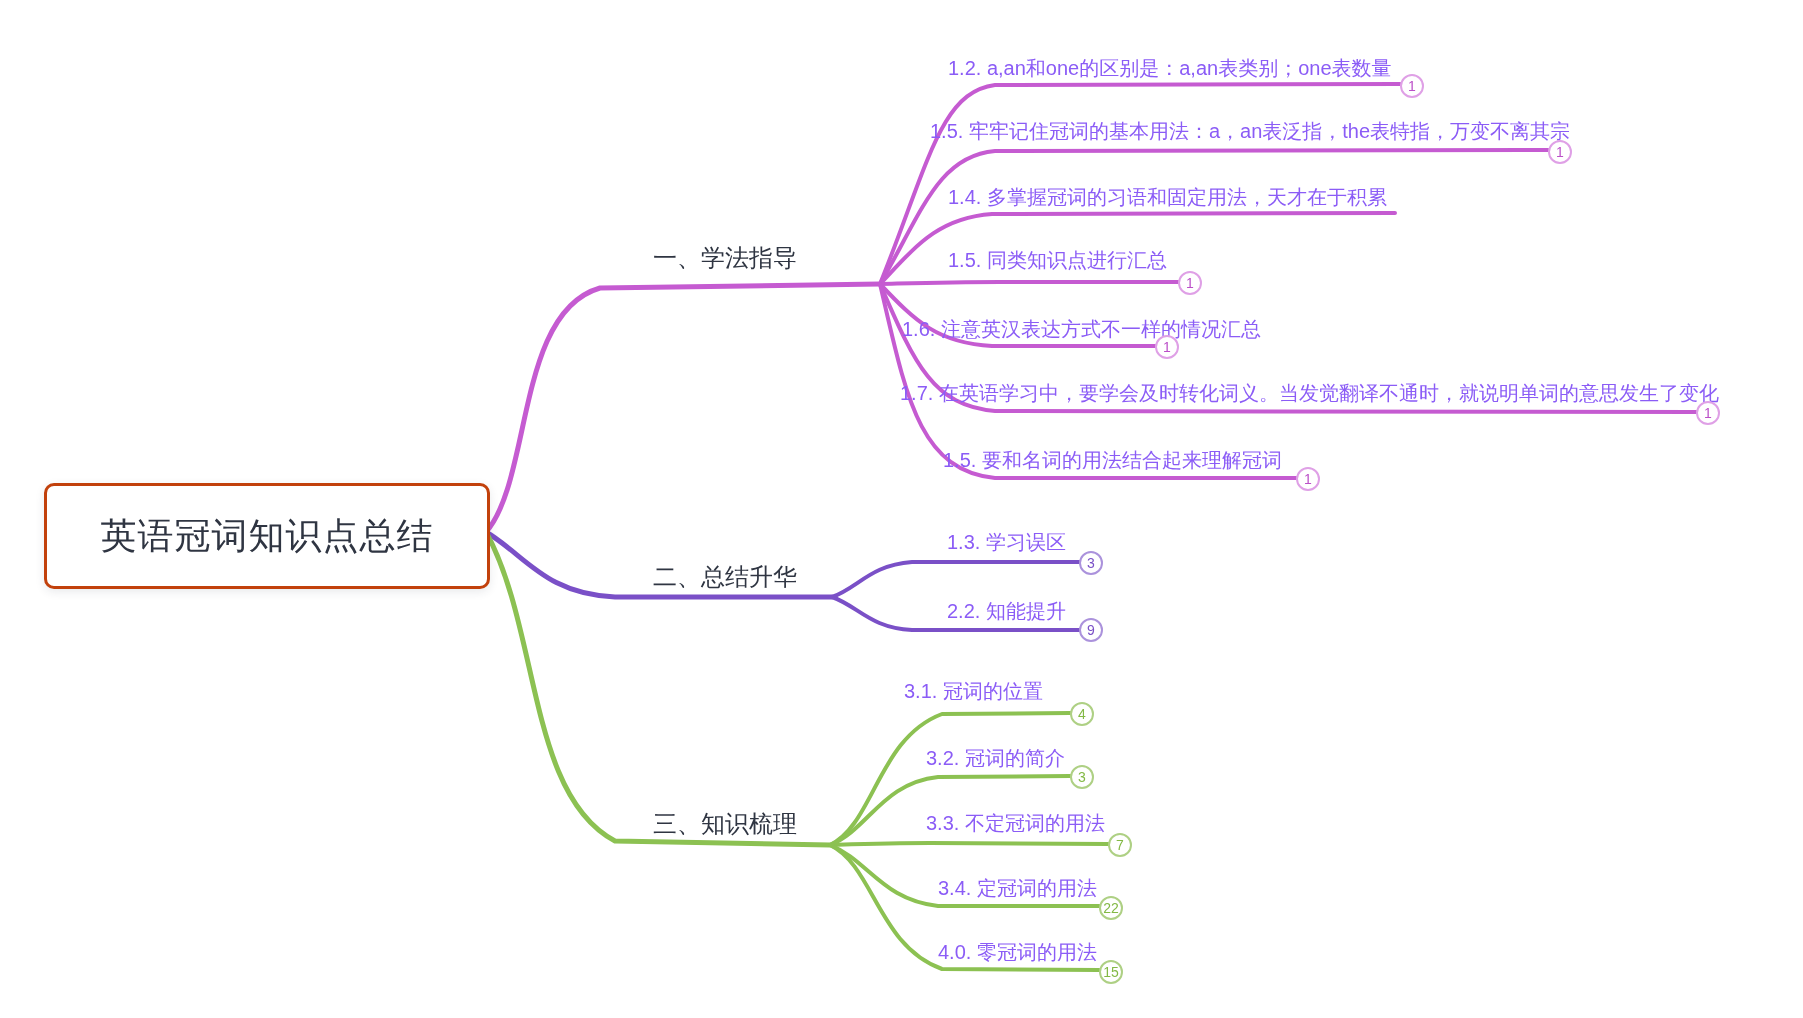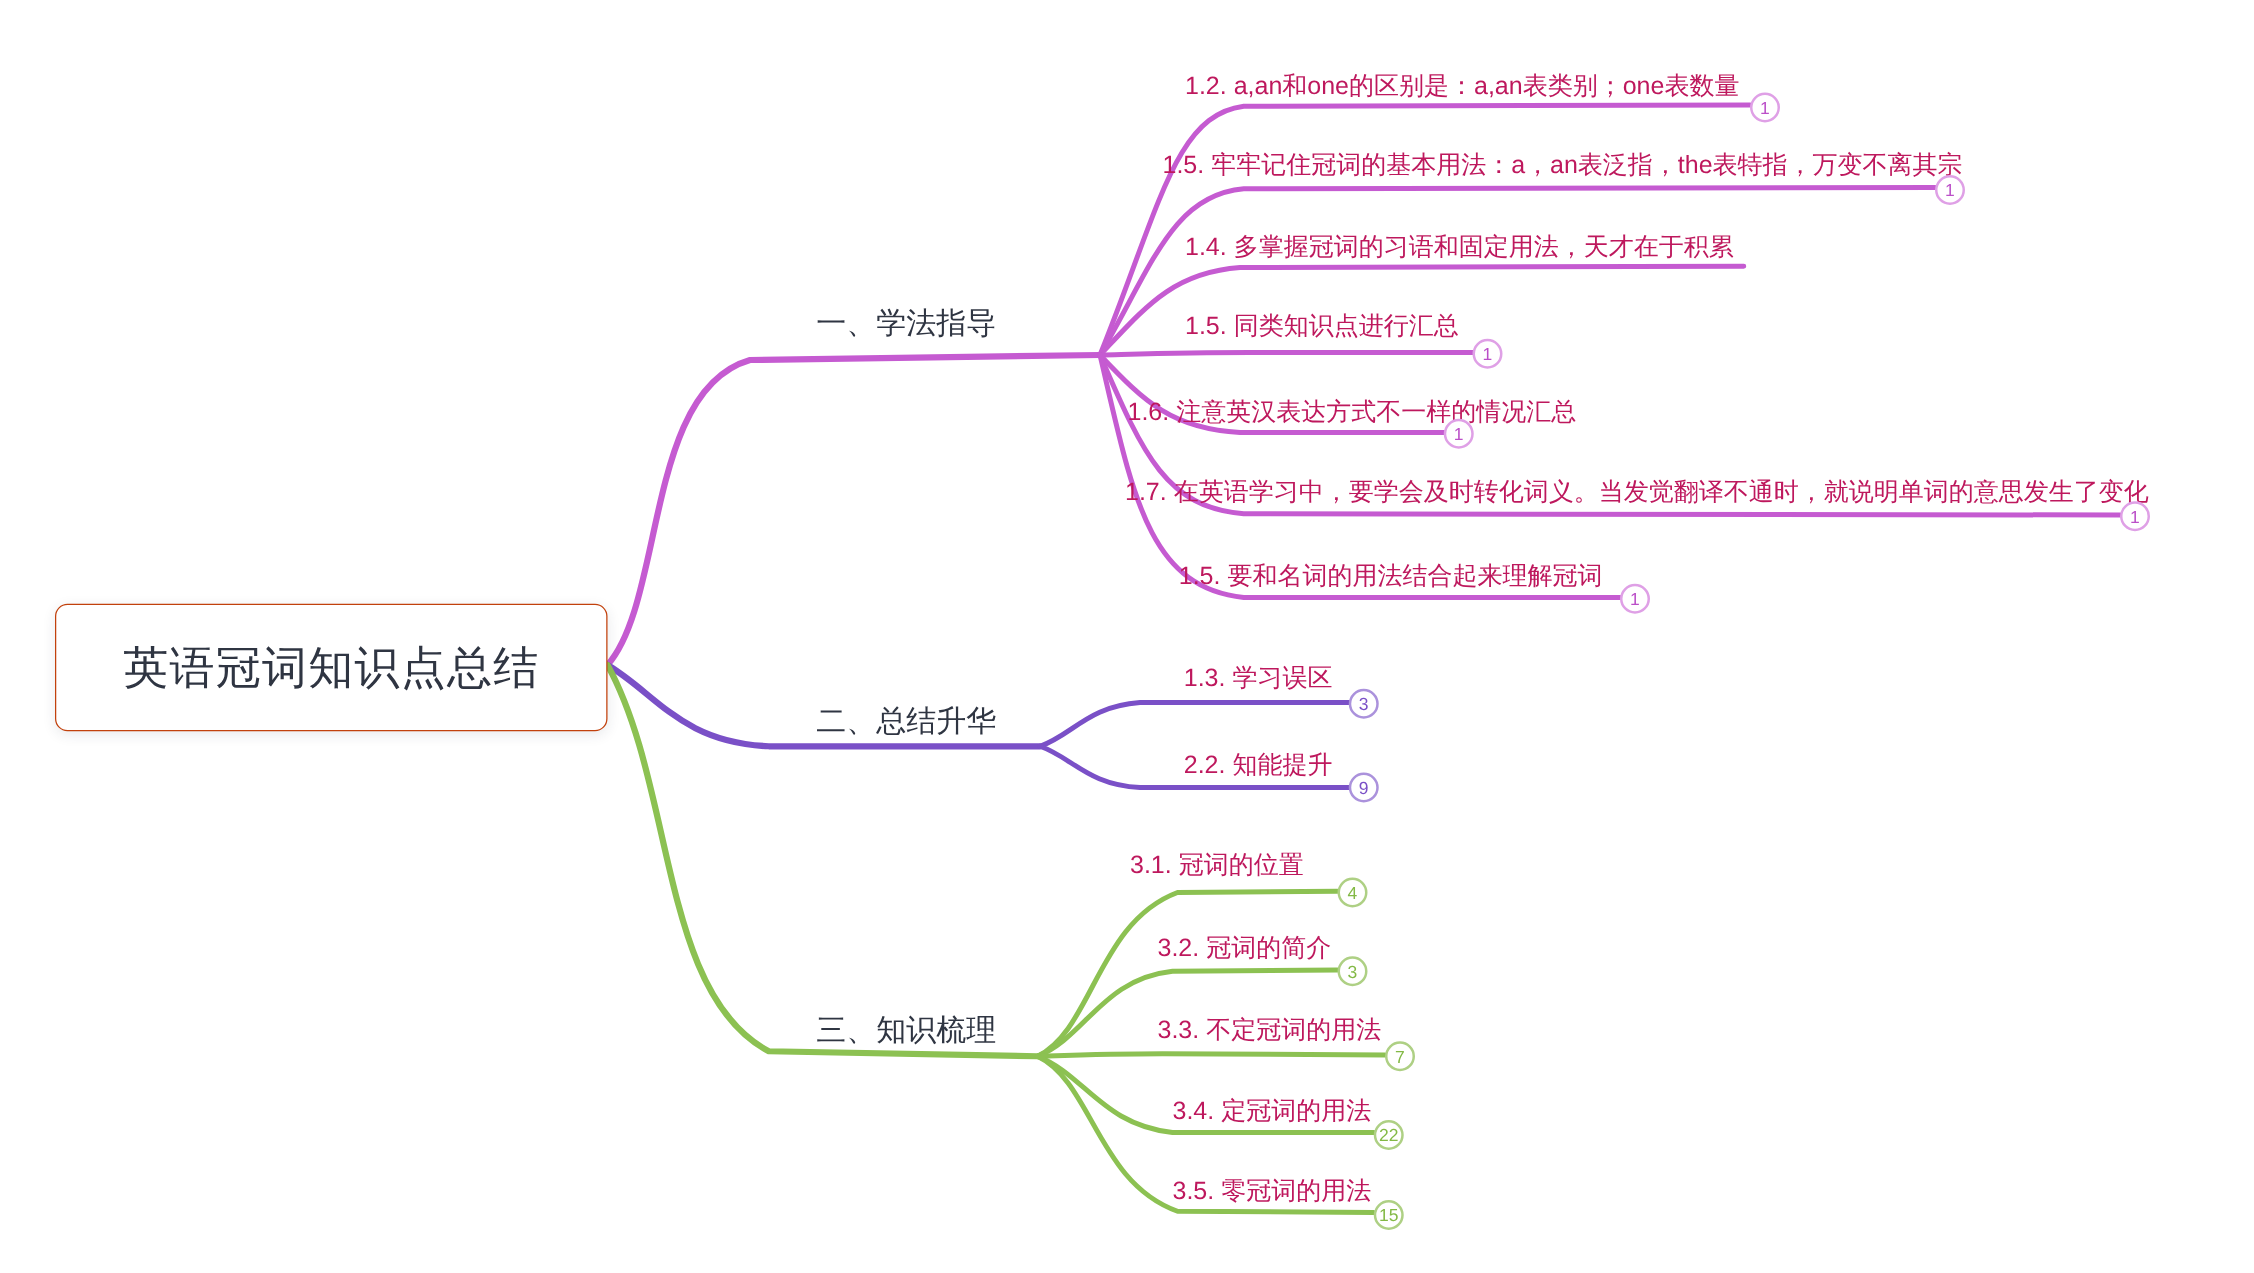--- a/index.html
+++ b/index.html
@@ -10,31 +10,31 @@
   svg.connectors{position:absolute;left:0;top:0;width:1803px;height:1018px;}
   .edge{fill:none;stroke-linecap:round;stroke-linejoin:round;}
   .edge.main{stroke-width:5;}
   .edge.sub{stroke-width:4;}
   .stroke-1{stroke:#c55bd1;}
   .stroke-2{stroke:#7a50c7;}
   .stroke-3{stroke:#8cc152;}
 
   .root-card{
     position:absolute;left:44px;top:483px;width:440px;height:100px;
-    background:#ffffff;border:1px solid #c2410c;border-radius:10px;
+    background:#ffffff;border:3px solid #c2410c;border-radius:10px;
     box-shadow:0 3px 10px rgba(40,50,70,0.10);
     display:flex;align-items:center;justify-content:center;
   }
   .root-title{font-size:36px;font-weight:500;color:#2f3542;white-space:nowrap;letter-spacing:1px;}
 
   .branch-label{
     position:absolute;font-size:24px;font-weight:400;color:#2f3542;white-space:nowrap;
   }
   .topic{
-    position:absolute;font-size:20px;color:#be185d;white-space:nowrap;
+    position:absolute;font-size:20px;color:#8b5cf6;white-space:nowrap;
   }
   .badge{
     position:absolute;width:24px;height:24px;border-radius:50%;
     background:#ffffff;border:2px solid;box-sizing:border-box;
     display:flex;align-items:center;justify-content:center;
     font-size:14px;line-height:1;
   }
   .badge-1{border-color:#dfa0e6;color:#bb4fc8;}
   .badge-2{border-color:#ab92dc;color:#7a50c7;}
   .badge-3{border-color:#aed084;color:#83b945;}
@@ -83,21 +83,21 @@
   <div class="topic" style="left:900px;top:380px">1.7. 在英语学习中，要学会及时转化词义。当发觉翻译不通时，就说明单词的意思发生了变化</div>
   <div class="topic" style="left:943px;top:447px">1.5. 要和名词的用法结合起来理解冠词</div>
 
   <div class="topic" style="left:947px;top:529px">1.3. 学习误区</div>
   <div class="topic" style="left:947px;top:598px">2.2. 知能提升</div>
 
   <div class="topic" style="left:904px;top:678px">3.1. 冠词的位置</div>
   <div class="topic" style="left:926px;top:745px">3.2. 冠词的简介</div>
   <div class="topic" style="left:926px;top:810px">3.3. 不定冠词的用法</div>
   <div class="topic" style="left:938px;top:875px">3.4. 定冠词的用法</div>
-  <div class="topic" style="left:938px;top:939px">3.5. 零冠词的用法</div>
+  <div class="topic" style="left:938px;top:939px">4.0. 零冠词的用法</div>
 
   <div class="badge badge-1" style="left:1400px;top:74px">1</div>
   <div class="badge badge-1" style="left:1548px;top:140px">1</div>
   <div class="badge badge-1" style="left:1178px;top:271px">1</div>
   <div class="badge badge-1" style="left:1155px;top:335px">1</div>
   <div class="badge badge-1" style="left:1696px;top:401px">1</div>
   <div class="badge badge-1" style="left:1296px;top:467px">1</div>
 
   <div class="badge badge-2" style="left:1079px;top:551px">3</div>
   <div class="badge badge-2" style="left:1079px;top:618px">9</div>

